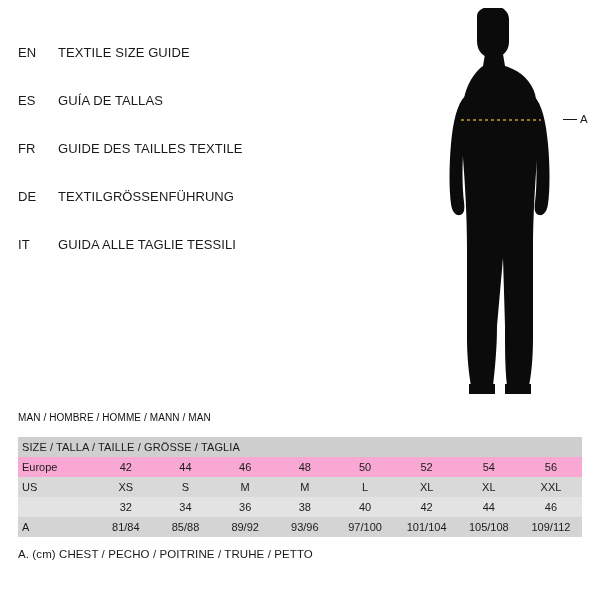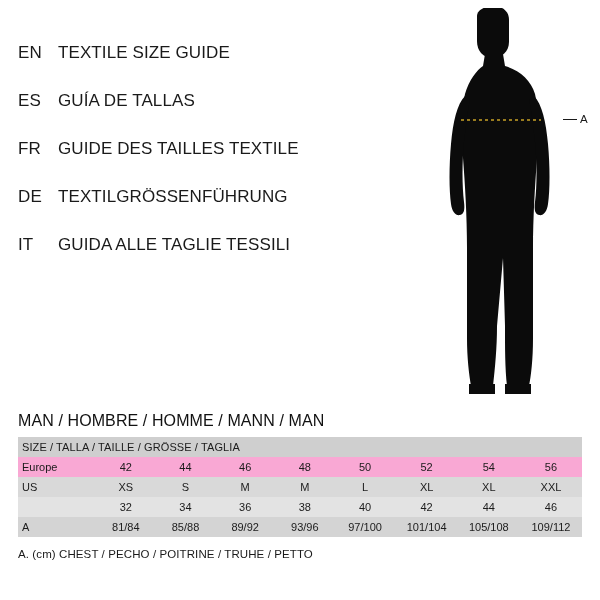--- a/index.html
+++ b/index.html
@@ -24,21 +24,21 @@
   
   .lang-block {
     position: absolute;
     left: 18px;
     top: 14px;
     width: 380px;
   }
   .lang-row {
     display: flex;
     align-items: baseline;
-    font-size: 17px;
+    font-size: 13px;
     line-height: 18px;
     letter-spacing: 0.1px;
   }
   .lang-code {
     width: 40px;
     flex: 0 0 40px;
     color: #1a1a1a;
   }
   .lang-text {
     color: #1a1a1a;
@@ -85,21 +85,21 @@
     border-top: 1px solid #1a1a1a;
     vertical-align: 3px;
     margin-right: 3px;
   }
 
   
   .table-title {
     position: absolute;
     left: 18px;
     top: 412px;
-    font-size: 16px;
+    font-size: 10px;
     letter-spacing: 0.1px;
     color: #111;
   }
   .size-table {
     position: absolute;
     left: 18px;
     top: 437px;
     width: 564px;
     border-collapse: collapse;
     font-size: 11px;

